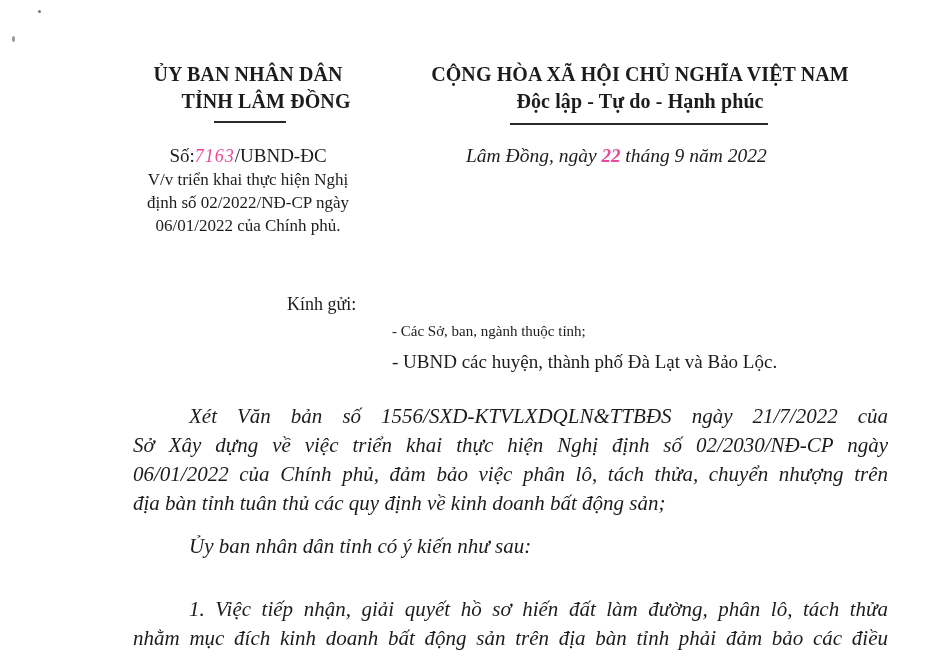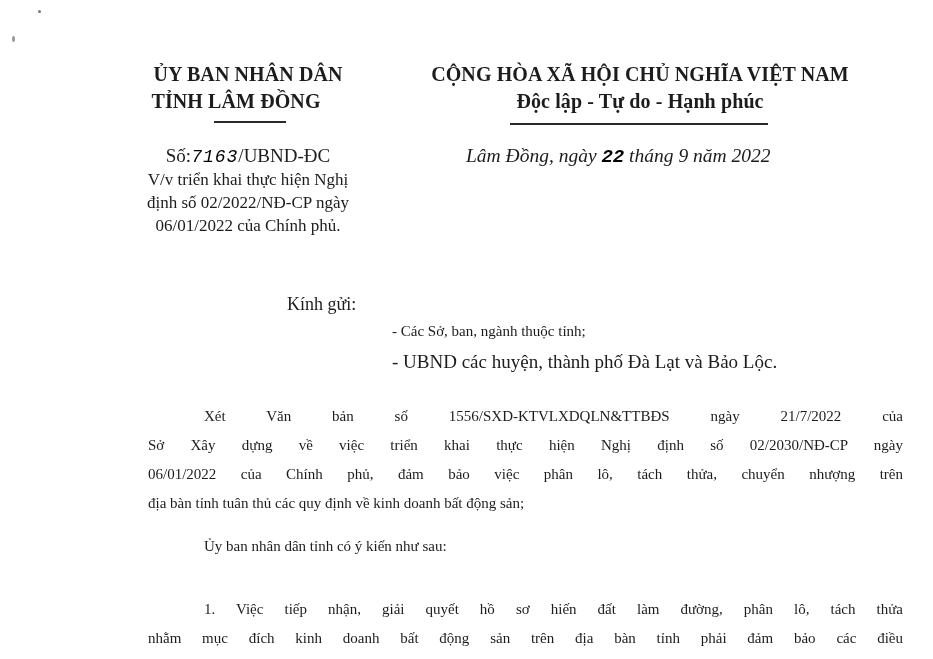--- a/index.html
+++ b/index.html
@@ -7,34 +7,34 @@
     width:933px; height:659px; overflow:hidden; background:#ffffff;
     position:relative; color:#1c1c1c;
     font-family:"Liberation Serif", "DejaVu Serif", serif;
   }
   .abs { position:absolute; }
   .center { text-align:center; }
   .hdr { font-weight:bold; font-size:20px; letter-spacing:0.1px; white-space:nowrap;text-align:center; }
   .txt { font-size:19px; white-space:nowrap; }
   .txt-sm { font-size:17px; white-space:nowrap; }
   .rule { position:absolute; height:1.5px; background:#2a2a2a; }
-  .hand { color:#000000; font-family:Liberation Mono, monospace; font-style:italic; font-weight:normal; }
-  .para { position:absolute; left:148px; width:755px; font-size:15px; line-height:29px; text-align:justify; text-align-last:auto; }
+  .hand { color:#ec4899; font-family:Liberation Serif, serif; font-style:italic; font-weight:normal; }
+  .para { position:absolute; left:133px; width:755px; font-size:21px; line-height:29px; text-align:justify; text-align-last:auto;font-style:italic; }
   .para .ln { display:block; text-align:justify; text-align-last:justify; white-space:nowrap; }
   .para .ln.last { text-align-last:left; }
   .speck { position:absolute; background:#777; border-radius:50%; }
 </style>
 </head>
 <body>
 
 <div class="speck" style="left:38px;top:10px;width:3px;height:3px;"></div>
 <div class="speck" style="left:12px;top:36px;width:3px;height:6px;background:#999;"></div>
 
 <div class="abs hdr center" style="left:140px; top:63px; width:216px;">ỦY BAN NHÂN DÂN</div>
-<div class="abs hdr center" style="left:128px; top:90px; width:216px;">TỈNH LÂM ĐỒNG</div>
+<div class="abs hdr center" style="left:158px; top:90px; width:216px;">TỈNH LÂM ĐỒNG</div>
 <div class="rule" style="left:214px; top:121px; width:72px;"></div>
 
 <div class="abs hdr center" style="left:410px; top:63px; width:460px;">CỘNG HÒA XÃ HỘI CHỦ NGHĨA VIỆT NAM</div>
 <div class="abs hdr center" style="left:410px; top:90px; width:460px;">Độc lập - Tự do - Hạnh phúc</div>
 <div class="rule" style="left:510px; top:123px; width:258px;"></div>
 
 <div class="abs txt center" style="left:140px; top:145px; width:216px; font-size:19px;">
   <span>Số:</span><span class="hand" style="font-size:18px; letter-spacing:1px;">7163</span><span>/UBND-ĐC</span>
 </div>
 

